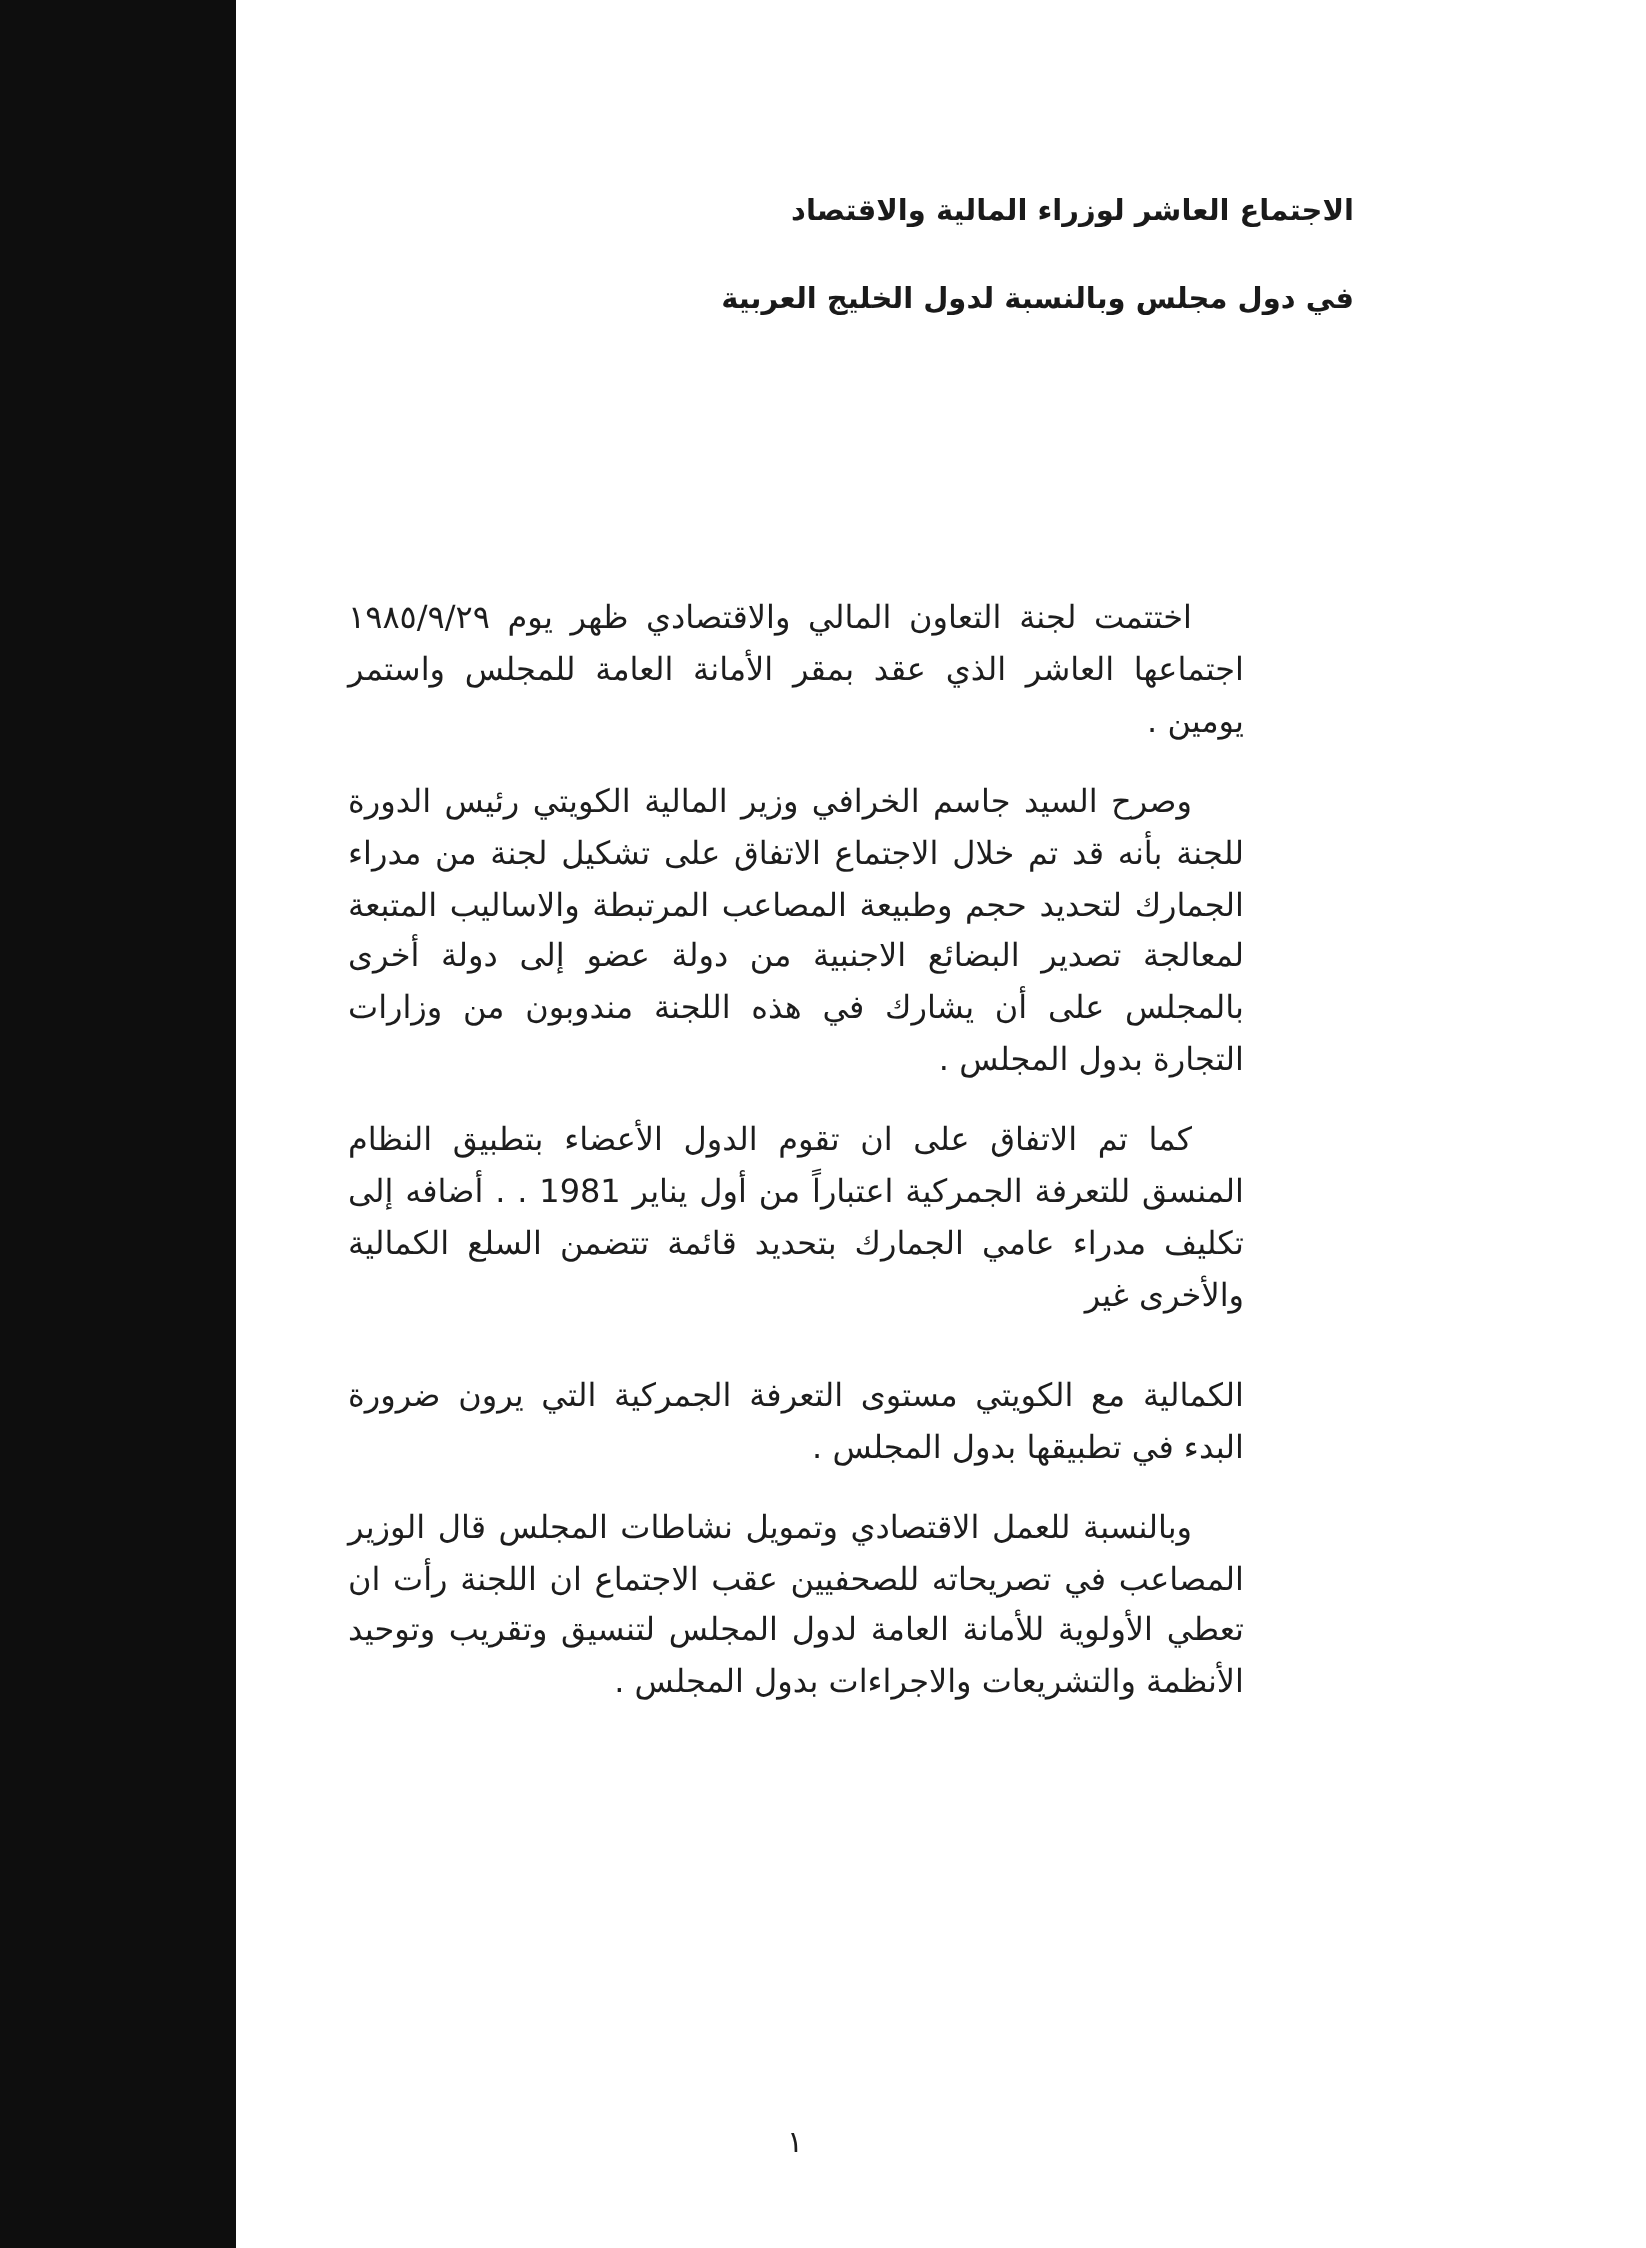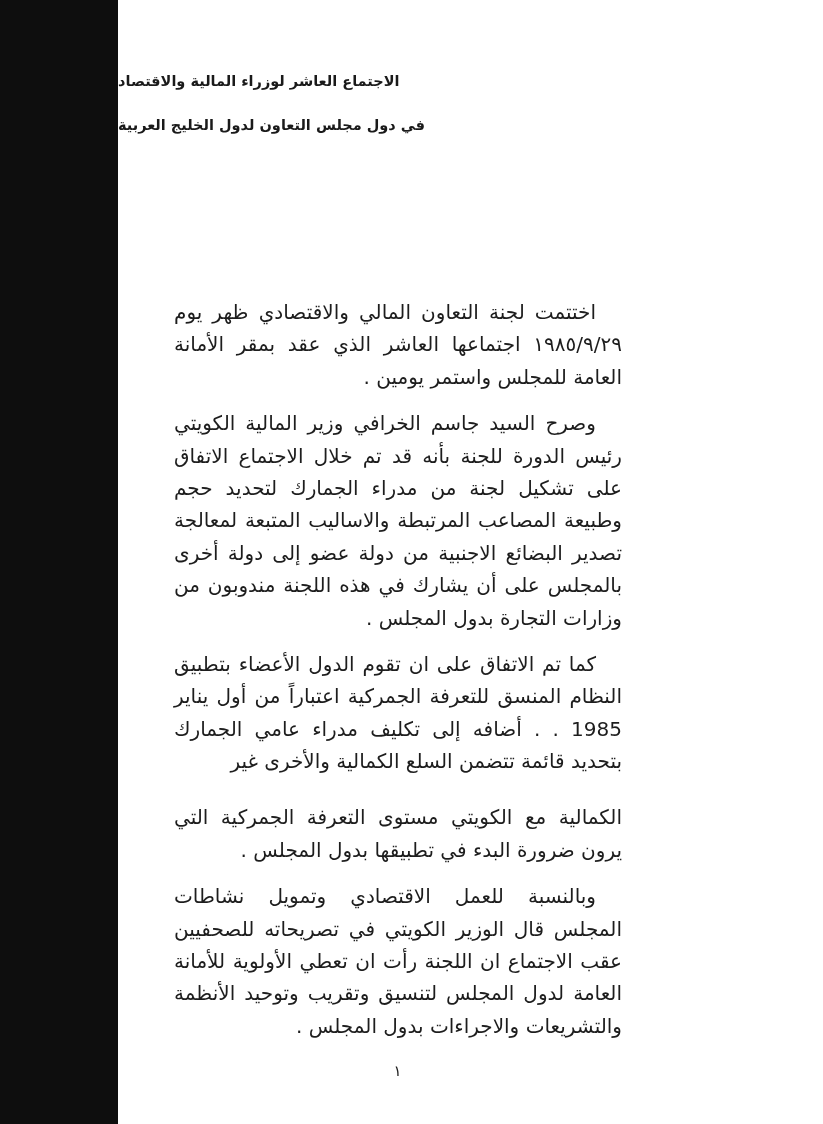--- a/index.html
+++ b/index.html
@@ -43,24 +43,24 @@
   .content {
     position: absolute;
     top: 0;
     left: 0;
     width: 559px;
     height: 1124px;
     padding: 0;
   }
   .heading-block {
     position: absolute;
-    top: 72px;
+    top: 97px;
     left: 0;
     width: 559px;
-    text-align: left;
+    text-align: right;
   }
   .heading-line {
     font-size: 14.5px;
     font-weight: bold;
     color: #1a1a1a;
     line-height: 1.25;
     margin-bottom: 26px;
     letter-spacing: 0;
   }
   .heading-line.date {
@@ -69,21 +69,21 @@
   }
   .body-block {
     position: absolute;
     top: 296px;
     left: 56px;
     width: 448px;
     text-align: justify;
   }
   p.para {
     margin: 0 0 14px 0;
-    font-size: 20px;
+    font-size: 16px;
     line-height: 1.62;
     color: #1d1d1d;
     text-align: justify;
     text-justify: inter-word;
     text-indent: 26px;
   }
   p.para.no-indent {
     text-indent: 0;
   }
   .spacer-para {
@@ -105,29 +105,29 @@
 <div class="page">
 
   <div class="scan-edge-left"></div>
   <div class="scan-edge-right"></div>
 
   <div class="sheet">
     <div class="content">
 
       <div class="heading-block">
         <div class="heading-line">الاجتماع العاشر لوزراء المالية والاقتصاد</div>
-        <div class="heading-line">في دول مجلس التعاون لدول الخليج العربية</div>
+        <div class="heading-line">في دول مجلس وبالنسبة لدول الخليج العربية</div>
       </div>
 
       <div class="body-block">
         <p class="para">اختتمت لجنة التعاون المالي والاقتصادي ظهر يوم ١٩٨٥/٩/٢٩ اجتماعها العاشر الذي عقد بمقر الأمانة العامة للمجلس واستمر يومين .</p>
         <p class="para">وصرح السيد جاسم الخرافي وزير المالية الكويتي رئيس الدورة للجنة بأنه قد تم خلال الاجتماع الاتفاق على تشكيل لجنة من مدراء الجمارك لتحديد حجم وطبيعة المصاعب المرتبطة والاساليب المتبعة لمعالجة تصدير البضائع الاجنبية من دولة عضو إلى دولة أخرى بالمجلس على أن يشارك في هذه اللجنة مندوبون من وزارات التجارة بدول المجلس .</p>
-        <p class="para">كما تم الاتفاق على ان تقوم الدول الأعضاء بتطبيق النظام المنسق للتعرفة الجمركية اعتباراً من أول يناير 1985 . . أضافه إلى تكليف مدراء عامي الجمارك بتحديد قائمة تتضمن السلع الكمالية والأخرى غير</p>
+        <p class="para">كما تم الاتفاق على ان تقوم الدول الأعضاء بتطبيق النظام المنسق للتعرفة الجمركية اعتباراً من أول يناير 1981 . . أضافه إلى تكليف مدراء عامي الجمارك بتحديد قائمة تتضمن السلع الكمالية والأخرى غير</p>
         <div class="spacer-para"></div>
         <p class="para no-indent">الكمالية مع الكويتي مستوى التعرفة الجمركية التي يرون ضرورة البدء في تطبيقها بدول المجلس .</p>
-        <p class="para">وبالنسبة للعمل الاقتصادي وتمويل نشاطات المجلس قال الوزير الكويتي في تصريحاته للصحفيين عقب الاجتماع ان اللجنة رأت ان تعطي الأولوية للأمانة العامة لدول المجلس لتنسيق وتقريب وتوحيد الأنظمة والتشريعات والاجراءات بدول المجلس .</p>
+        <p class="para">وبالنسبة للعمل الاقتصادي وتمويل نشاطات المجلس قال الوزير المصاعب في تصريحاته للصحفيين عقب الاجتماع ان اللجنة رأت ان تعطي الأولوية للأمانة العامة لدول المجلس لتنسيق وتقريب وتوحيد الأنظمة والتشريعات والاجراءات بدول المجلس .</p>
       </div>
 
       <div class="page-number">١</div>
 
     </div>
   </div>
 </div>
 
 </body></html>

